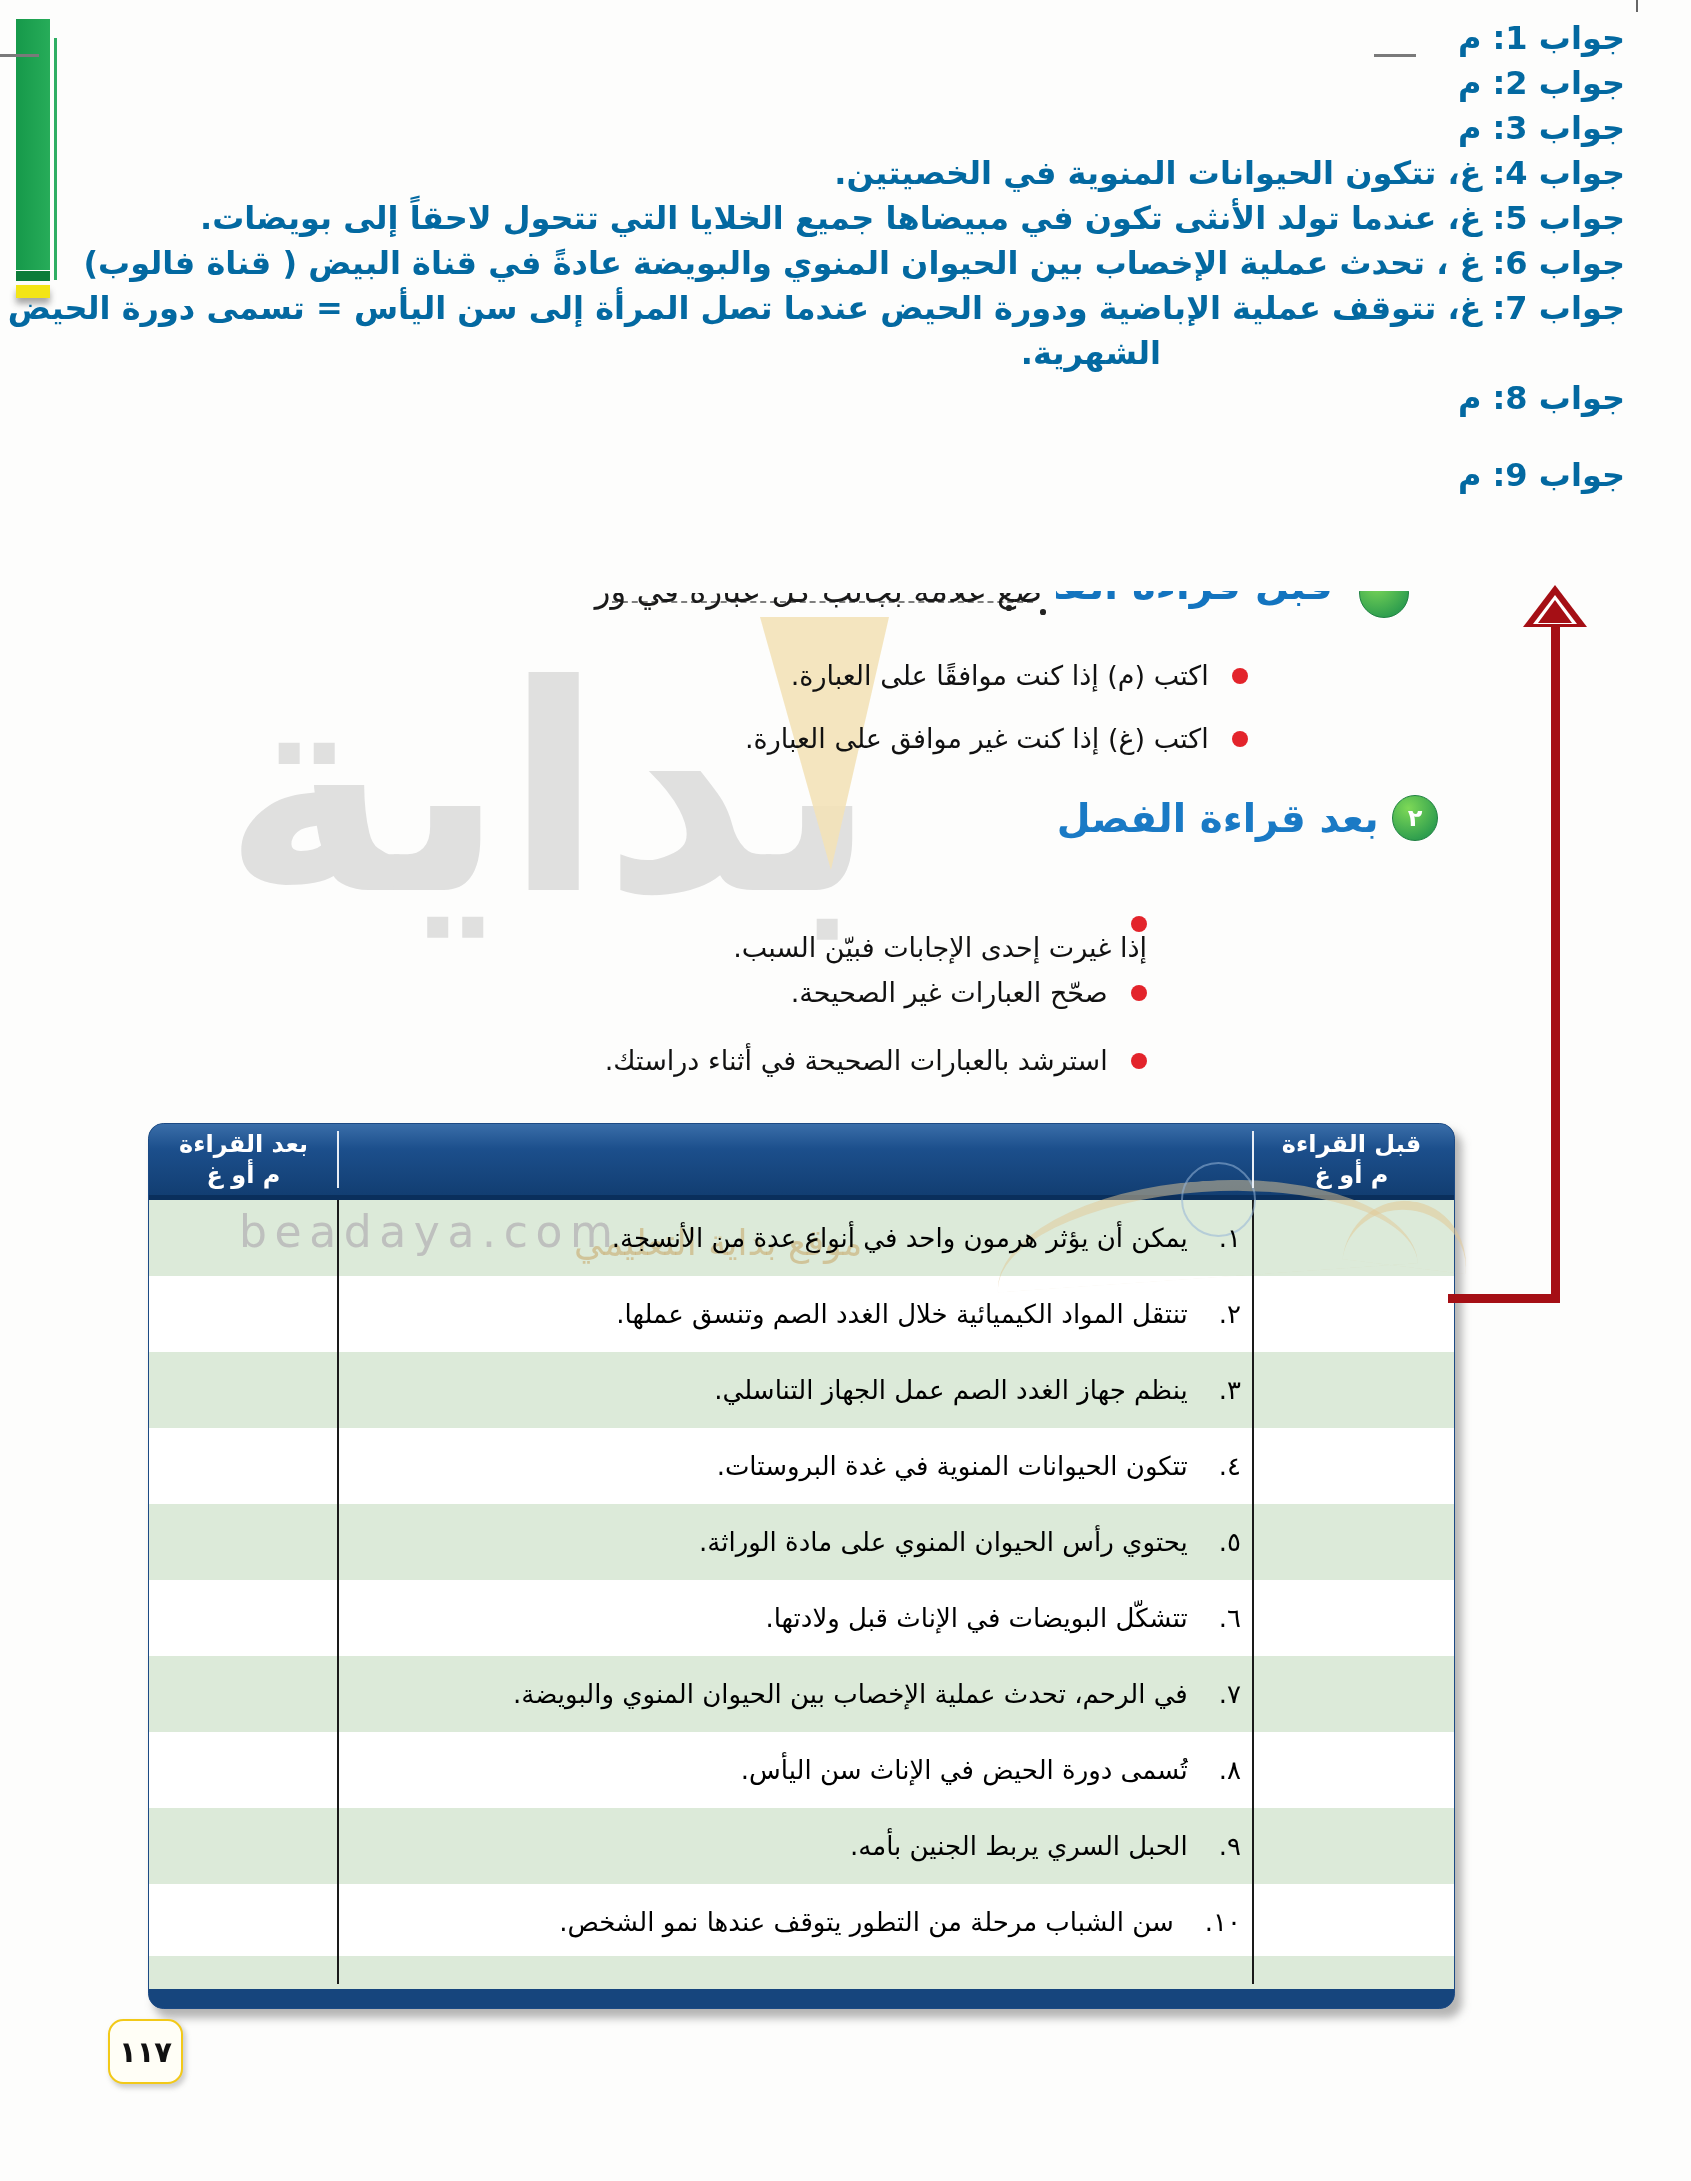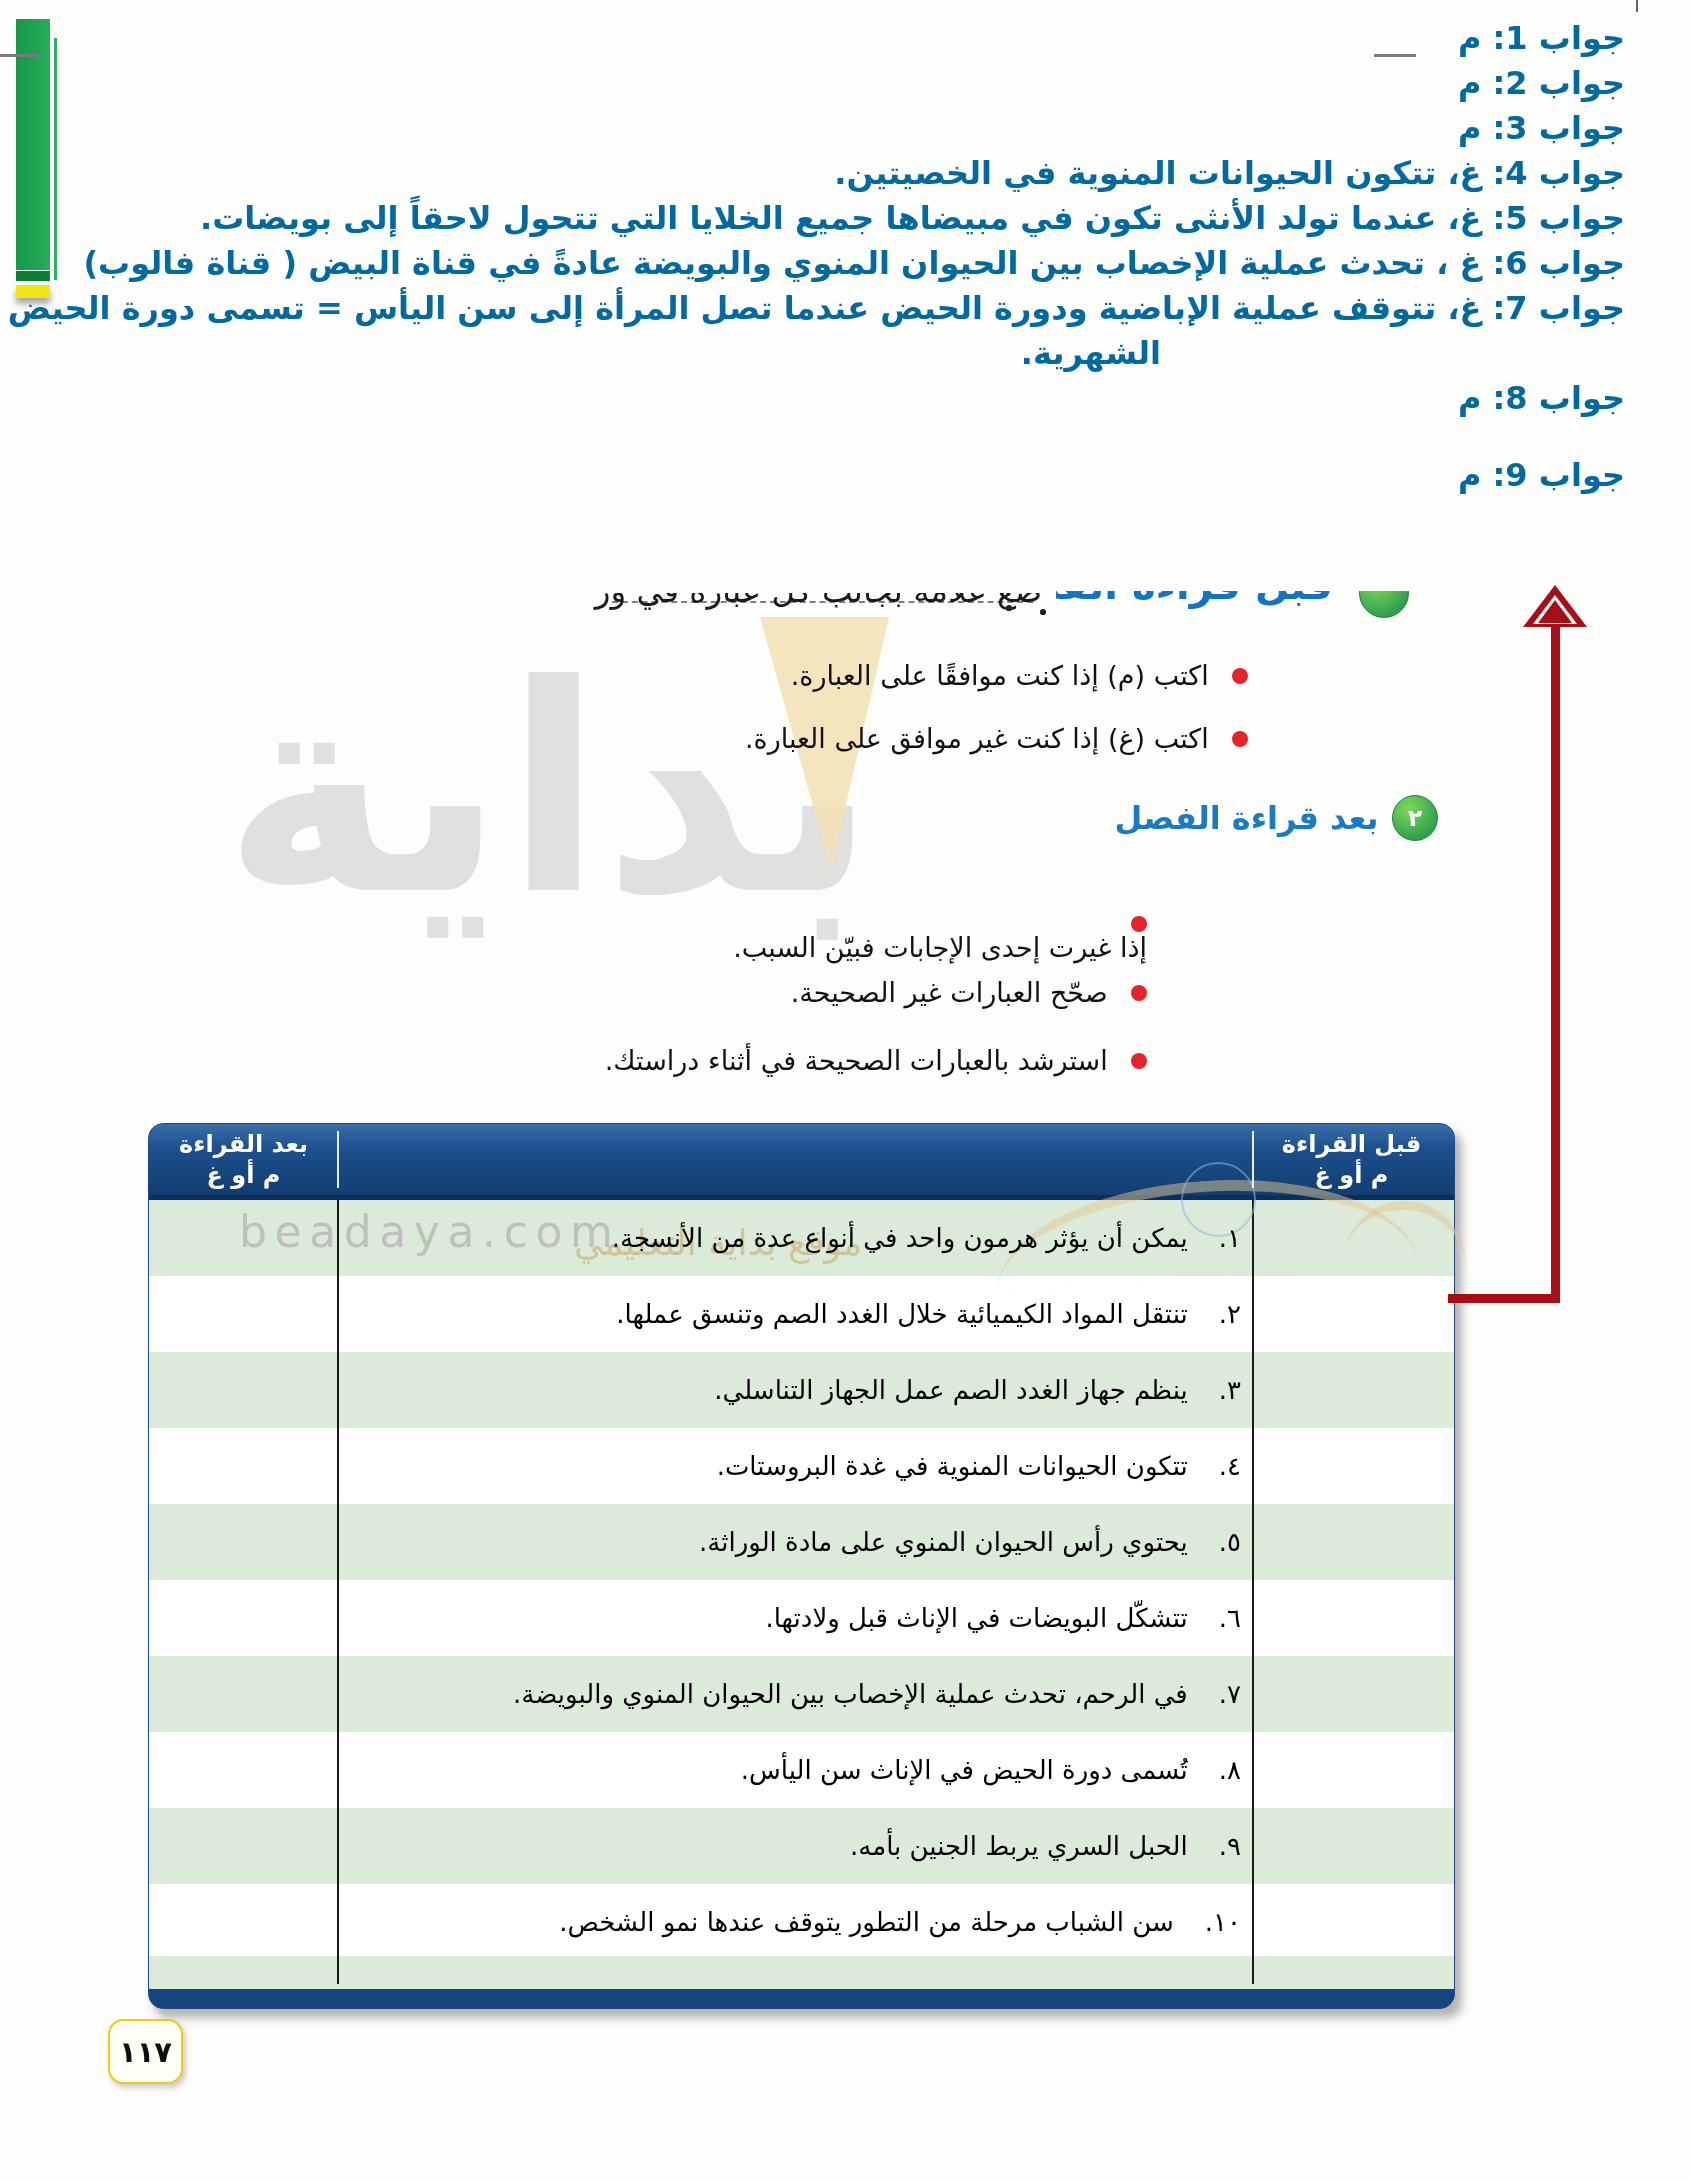--- a/index.html
+++ b/index.html
@@ -38,21 +38,21 @@
     background:radial-gradient(circle at 35% 30%,#7ed957,#2f9e4e 75%);border:1.9px solid #1d8040;}
   
   .bullet-row{position:absolute;direction:rtl;display:flex;align-items:flex-start;column-gap:23px;z-index:3;}
   .bullet-dot{width:16.3px;height:16.3px;border-radius:50%;background:#e3242b;margin-top:7.6px;flex:0 0 auto;}
   .bullet-text{font-size:27px;color:#111;white-space:nowrap;}
   
   .sec2{position:absolute;top:795px;right:254px;direction:rtl;display:flex;align-items:center;column-gap:13.4px;white-space:nowrap;z-index:3;}
   .sec2-badge{width:44px;height:44px;border-radius:50%;flex:0 0 auto;
     background:radial-gradient(circle at 35% 28%,#7ed957,#2f9e4e 75%);border:1.9px solid #1d8040;
     display:flex;align-items:center;justify-content:center;color:#fff;font-weight:bold;font-size:24px;}
-  .sec2-title{color:#1a7ac5;font-weight:bold;font-size:32px;}
+  .sec2-title{color:#1a7ac5;font-weight:bold;font-size:39px;}
   .sec2-intro{color:#111;font-size:28px;}
   
   .table-wrap{
     left:148px;top:1123px;width:1305px;height:884px;
     background:#16457d;border:1.9px solid #1c4a84;border-radius:15.3px;overflow:hidden;
     box-shadow:6.7px 8.6px 8.6px rgba(110,110,110,.5);
   }
   .thead{position:absolute;left:0;top:0;width:100%;height:71px;
     background:linear-gradient(to bottom,#3a6ea9 0%,#1c4f8c 35%,#123e72 100%);
     border-bottom:5.7px solid #0a2f5c;}

